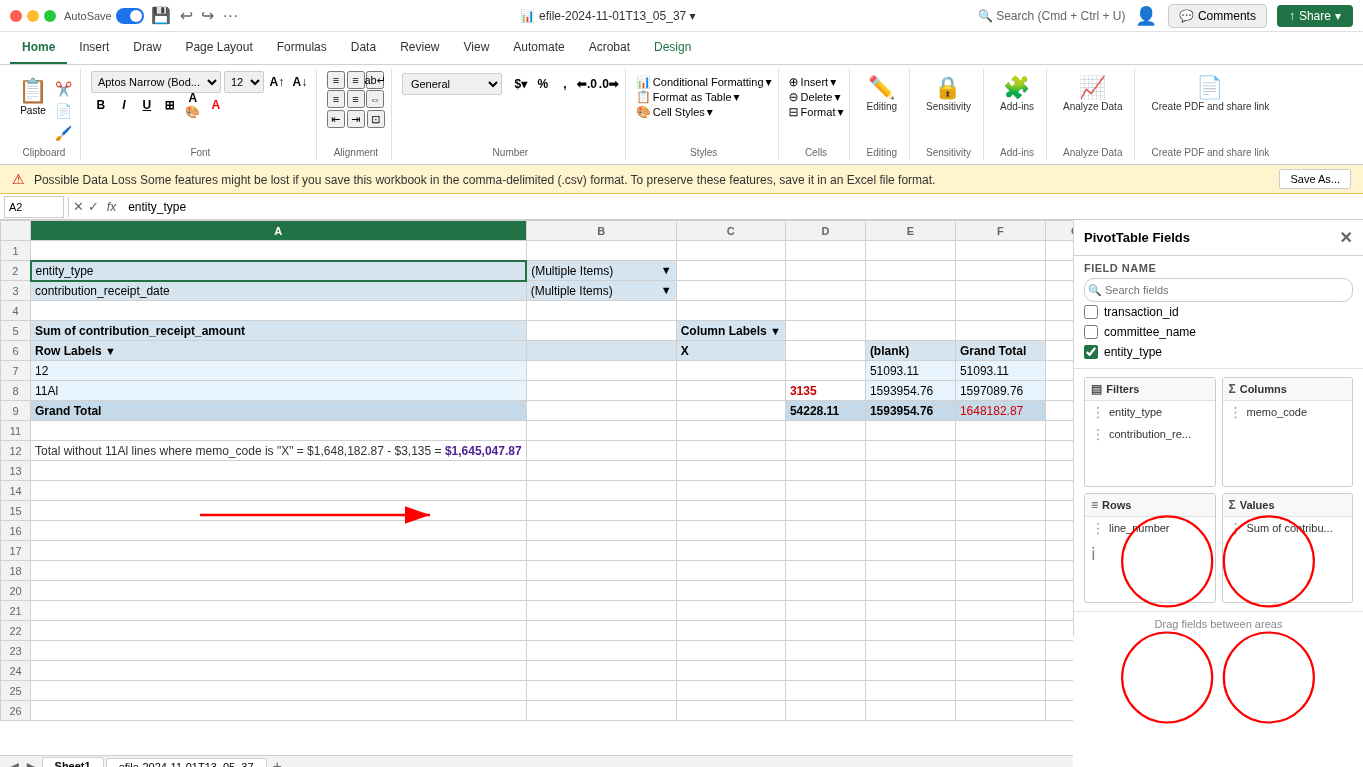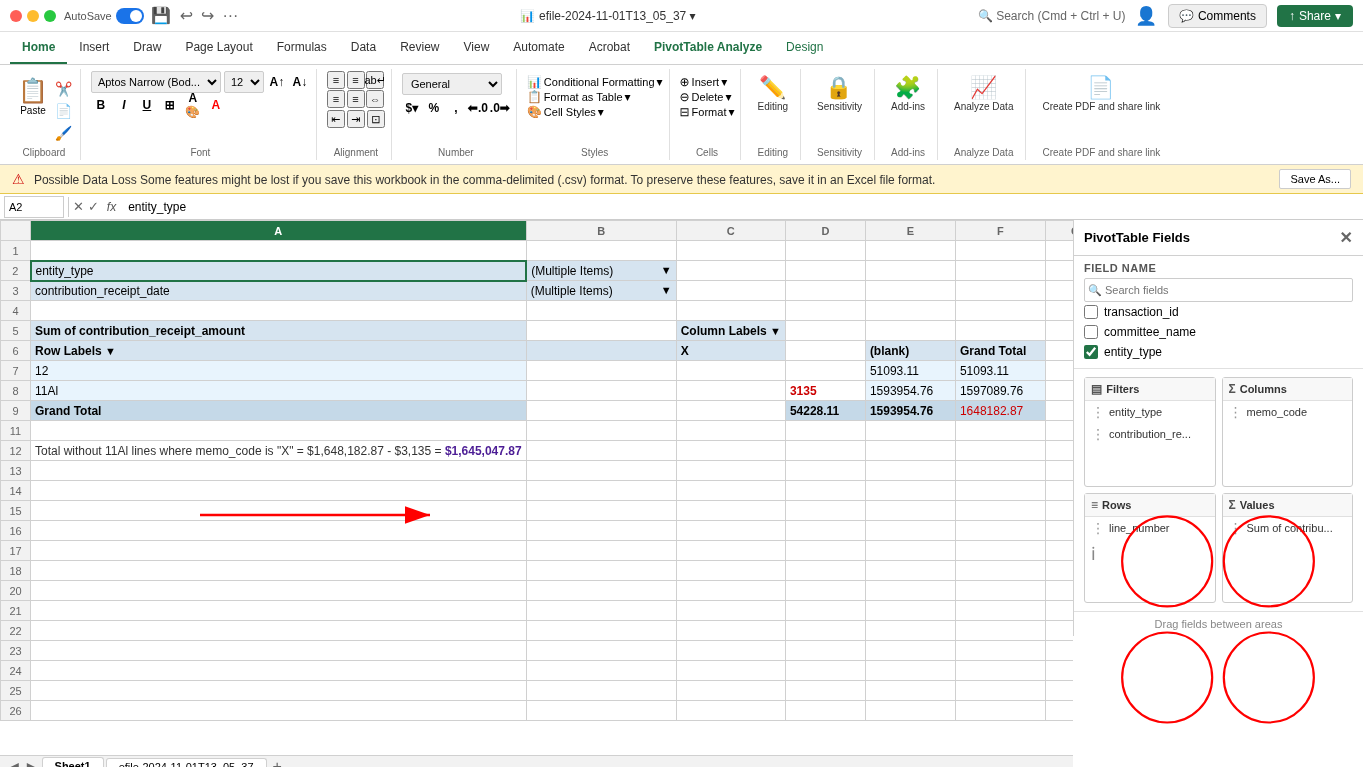--- a/index.html
+++ b/index.html
@@ -132,21 +132,21 @@
       align-items: center;
       justify-content: space-between;
       padding: 8px 10px;
       border-bottom: 1px solid #d0d0d0;
       font-weight: 600;
       font-size: 13px;
     }
     .pivot-close { cursor: pointer; font-size: 16px; color: #666; }
     .pivot-field-list { padding: 6px 10px; border-bottom: 1px solid #e0e0e0; }
     .pivot-field-name-label { font-size: 11px; color: #555; font-weight: 600; margin-bottom: 4px; text-transform: uppercase; letter-spacing: 0.5px; }
-    .pivot-search { width: 100%; height: 24px; border: 1px solid #ccc; border-radius: 2px; font-size: 11px; padding: 0 4px 0 20px; }
+    .pivot-search { width: 100%; height: 24px; border: 1px solid #ccc; border-radius: 10px; font-size: 11px; padding: 0 4px 0 20px; }
     .search-wrap { position: relative; }
     .search-icon-inner { position: absolute; left: 4px; top: 50%; transform: translateY(-50%); color: #888; font-size: 11px; }
     .pivot-field-item { display: flex; align-items: center; gap: 6px; padding: 3px 0; font-size: 12px; }
     .pivot-checkbox { width: 14px; height: 14px; border: 1px solid #ccc; }
     .pivot-checkbox.checked { accent-color: #217346; }
 
     .pivot-areas { display: grid; grid-template-columns: 1fr 1fr; gap: 6px; padding: 8px 10px; flex: 1; overflow-y: auto; }
     .pivot-area { border: 1px solid #ccc; border-radius: 3px; min-height: 110px; display: flex; flex-direction: column; }
     .pivot-area-header { display: flex; align-items: center; gap: 4px; padding: 4px 6px; background: #f8f8f8; border-bottom: 1px solid #e0e0e0; font-size: 11px; font-weight: 600; color: #333; }
     .pivot-area-icon { font-size: 12px; color: #555; }
@@ -208,21 +208,20 @@
     <div class="ribbon-tab active">Home</div>
     <div class="ribbon-tab">Insert</div>
     <div class="ribbon-tab">Draw</div>
     <div class="ribbon-tab">Page Layout</div>
     <div class="ribbon-tab">Formulas</div>
     <div class="ribbon-tab">Data</div>
     <div class="ribbon-tab">Review</div>
     <div class="ribbon-tab">View</div>
     <div class="ribbon-tab">Automate</div>
     <div class="ribbon-tab">Acrobat</div>
-    <div class="ribbon-tab pivot-analyze">PivotTable Analyze</div>
     <div class="ribbon-tab design">Design</div>
   </div>
 
   <div class="ribbon-content">
 
     <div class="ribbon-group">
       <div style="display:flex; align-items:center; gap:2px; flex:1; align-items:flex-start; padding-top:4px">
         <div style="display:flex; flex-direction:column; align-items:center; cursor:pointer; padding: 2px 4px">
           <span style="font-size:24px">📋</span>
           <span style="font-size:10px">Paste</span>
@@ -273,21 +272,21 @@
         <div style="display:flex; gap:2px">
           <button class="align-btn">⇤</button>
           <button class="align-btn">⇥</button>
           <button class="align-btn">⊡</button>
         </div>
       </div>
       <span class="ribbon-group-label">Alignment</span>
     </div>
 
     <div class="ribbon-group">
-      <div style="display:flex; flex-direction:column; gap:3px; padding-top:2px">
+      <div style="display:flex; flex-direction:row; gap:9px; padding-top:2px">
         <select class="number-select">
           <option>General</option>
         </select>
         <div style="display:flex; gap:2px; align-items:center">
           <button class="format-btn">$▾</button>
           <button class="format-btn">%</button>
           <button class="format-btn">,</button>
           <button class="format-btn">⬅.0</button>
           <button class="format-btn">.0➡</button>
         </div>

